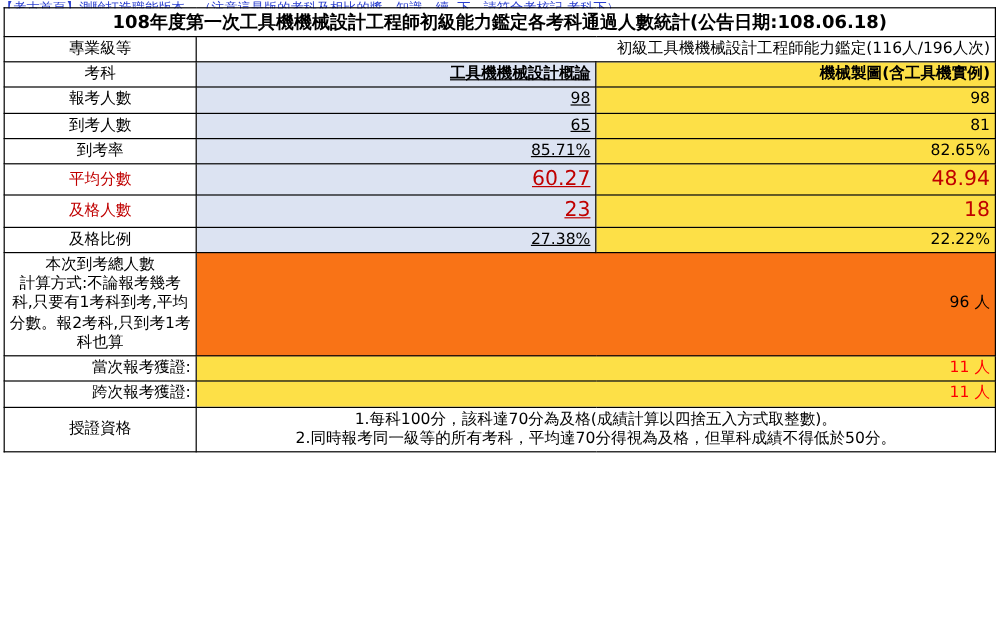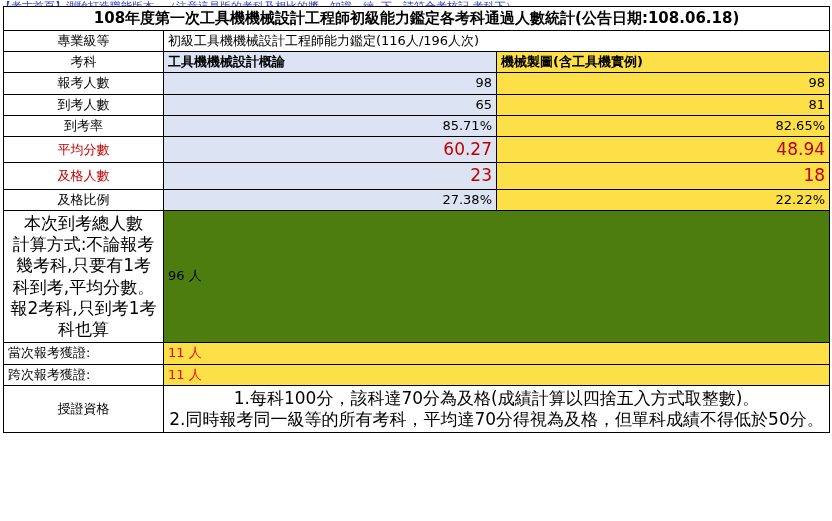--- a/index.html
+++ b/index.html
@@ -49,33 +49,33 @@
   .c-label { width: 160px; }
   .c-mid   { width: 333px; }
   .c-right { width: 333px; }
 
   .title-cell {
     text-align: center;
     font-size: 15px;
     font-weight: bold;
     padding: 3px 4px;
   }
-  .center { text-align: left; }
+  .center { text-align: right; }
   .right  { text-align: right; }
   .left   { text-align: center; }
   .bold   { font-weight: bold; }
   .red    { color: #c00000; }
   .redtext{ color: #ff0000; }
   .big    { font-size: 17px; margin-left: 36px; }
-  .bg-blue  { background: #dce3f2; }
+  .bg-blue  { background: #dce3f2; text-decoration: underline; }
   .bg-pink  { background: #fde047; }
-  .bg-cream { background: #4d7c0f; }
+  .bg-cream { background: #f97316; }
   .bg-white { background: #ffffff; }
   .note {
-    font-size: 17px;
+    font-size: 13px;
     line-height: 1.45;
     margin-top: 32px;
   }
   .pad-l { padding-left: 6px; }
   .sub { font-size: 12px; }
 </style>
 </head>
 <body>
 
 <div class="page">

